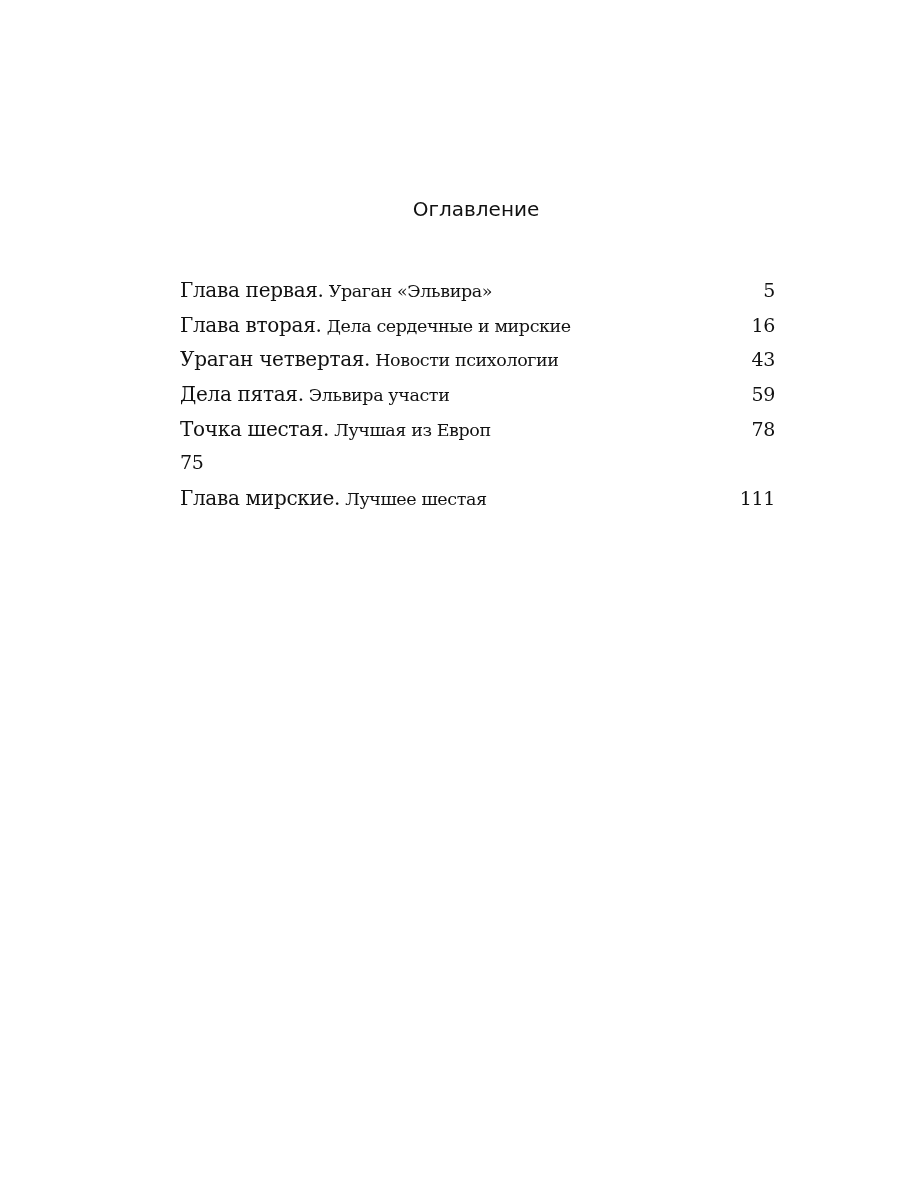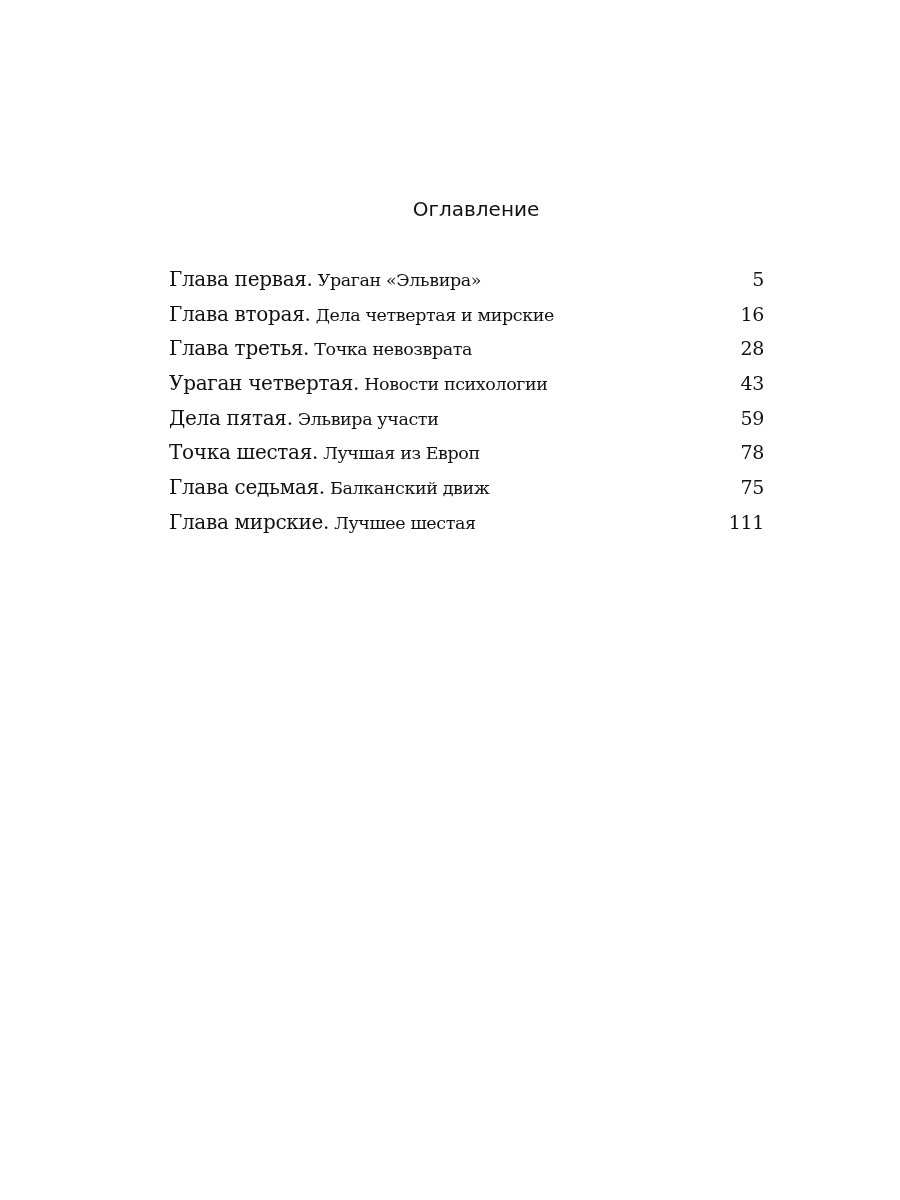--- a/index.html
+++ b/index.html
@@ -1,57 +1,52 @@
 <!DOCTYPE html>
 <html><head>
 <meta charset="utf-8">
 <style>
   html, body { margin: 0; padding: 0; background: #ffffff; }
   body { width: 900px; height: 1200px; position: relative; overflow: hidden; color: #111; }
   .title {
     position: absolute; top: 197px; left: 0; width: 952px; text-align: center;
     font-family: "DejaVu Sans", sans-serif; font-size: 20px; color: #111;
   }
-  .toc { position: absolute; top: 263px; left: 165px; width: 595px; margin: 4px; padding: 0; list-style: none; }
+  .toc { position: absolute; top: 263px; left: 165px; width: 595px; margin: 15px; padding: 0; list-style: none; }
   .row { display: flex; justify-content: space-between; align-items: baseline; height: 34.7px; font-family: "DejaVu Serif", serif; }
   .lead { font-size: 20px; letter-spacing: -0.3px; }
   .name { font-size: 17.5px; letter-spacing: -0.4px; }
   .page { font-size: 19px; letter-spacing: -0.3px; }
 </style>
 </head>
 <body>
 
 <div class="title">Оглавление</div>
 
 <ul class="toc">
   <li class="row">
     <span><span class="lead">Глава первая.</span> <span class="name">Ураган «Эльвира»</span></span>
     <span class="page">5</span>
   </li>
   <li class="row">
-    <span><span class="lead">Глава вторая.</span> <span class="name">Дела четвертая и мирские</span></span>
+    <span><span class="lead">Глава вторая.</span> <span class="name">Дела сердечные и мирские</span></span>
     <span class="page">16</span>
-  </li>
-  <li class="row">
-    <span><span class="lead">Глава третья.</span> <span class="name">Точка невозврата</span></span>
-    <span class="page">28</span>
   </li>
   <li class="row">
     <span><span class="lead">Ураган четвертая.</span> <span class="name">Новости психологии</span></span>
     <span class="page">43</span>
   </li>
   <li class="row">
     <span><span class="lead">Дела пятая.</span> <span class="name">Эльвира участи</span></span>
     <span class="page">59</span>
   </li>
   <li class="row">
     <span><span class="lead">Точка шестая.</span> <span class="name">Лучшая из Европ</span></span>
     <span class="page">78</span>
   </li>
   <li class="row">
-    <span><span class="lead">Глава седьмая.</span> <span class="name">Балканский движ</span></span>
     <span class="page">75</span>
   </li>
   <li class="row">
     <span><span class="lead">Глава мирские.</span> <span class="name">Лучшее шестая</span></span>
     <span class="page">111</span>
   </li>
 </ul>
 
 </body></html>

